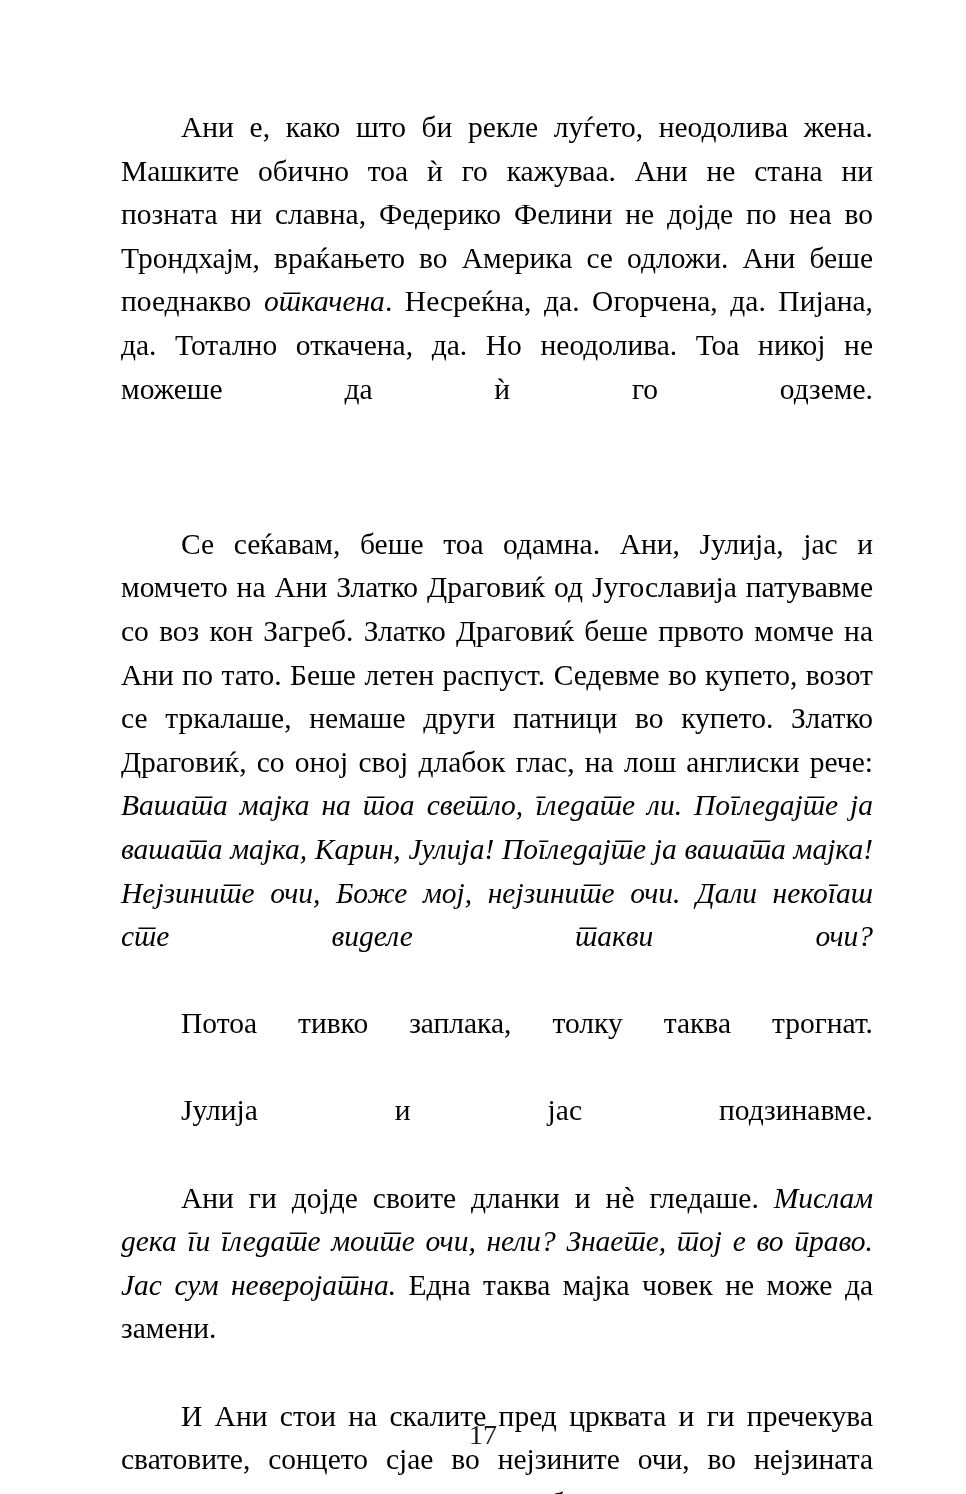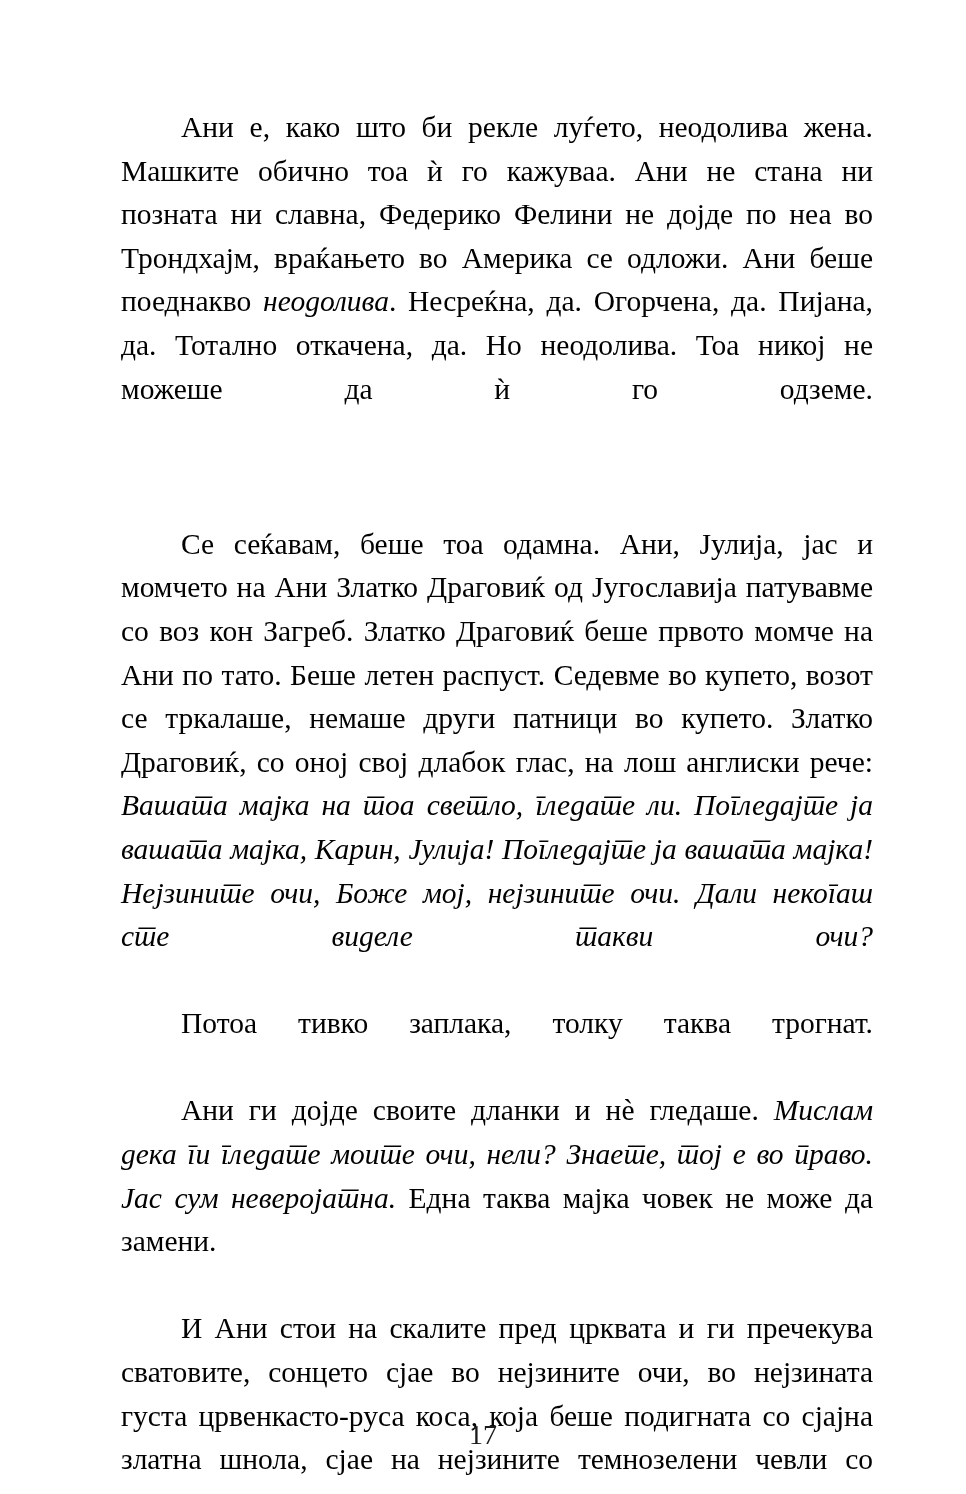--- a/index.html
+++ b/index.html
@@ -71,22 +71,23 @@
     color: #1a1a1a;
     margin-top: 15px;
   }
 </style>
 </head>
 <body>
 
 <div class="page">
 
   <div class="text-block">
-      <p class="para"><span>Ани е, како што би рекле луѓето, неодолива жена. Машките обично тоа ѝ го кажуваа. Ани не стана ни позната ни славна, Федерико Фелини не дојде по неа во Трондхајм, враќањето во Америка се одложи. Ани беше поеднакво </span><em>неодолива</em><span>. Несреќна, да. Огорчена, да. Пијана, да. Тотално откачена, да. Но неодолива. Тоа никој не можеше да ѝ го одземе.</span></p>
+      <p class="para"><span>Ани е, како што би рекле луѓето, неодолива жена. Машките обично тоа ѝ го кажуваа. Ани не стана ни позната ни славна, Федерико Фелини не дојде по неа во Трондхајм, враќањето во Америка се одложи. Ани беше поеднакво </span><em>откачена</em><span>. Несреќна, да. Огорчена, да. Пијана, да. Тотално откачена, да. Но неодолива. Тоа никој не можеше да ѝ го одземе.</span></p>
       <p class="para gap-before"><span>Се сеќавам, беше тоа одамна. Ани, Јулија, јас и момчето на Ани Златко Драговиќ од Југославија патувавме со воз кон Загреб. Златко Драговиќ беше првото момче на Ани по тато. Беше летен распуст. Седевме во купето, возот се тркалаше, немаше други патници во купето. Златко Драговиќ, со оној свој длабок глас, на лош англиски рече: </span><em>Вашата мајка на тоа светло, гледате ли. Погледајте ја вашата мајка, Карин, Јулија! Погледајте ја вашата мајка! Нејзините очи, Боже мој, нејзините очи. Дали некогаш сте виделе такви очи?</em></p>
       <p class="para"><span>Потоа тивко заплака, толку таква трогнат.</span></p>
+      <p class="para"><span>Јулија и јас подзинавме.</span></p>
       <p class="para"><span>Ани ги дојде своите дланки и нѐ гледаше. </span><em>Мислам дека ги гледате моите очи, нели? Знаете, тој е во право. Јас сум неверојатна.</em><span> Една таква мајка човек не може да замени.</span></p>
       <p class="para"><span>И Ани стои на скалите пред црквата и ги пречекува сватовите, сонцето сјае во нејзините очи, во нејзината густа црвенкасто-руса коса, која беше подигната со сјајна златна шнола, сјае на нејзините темнозелени чевли со високи потпетици што стружат по тлото.</span></p>
     </div>
 
   <div class="page-number">17</div>
 
 </div>
 
 </body></html>

